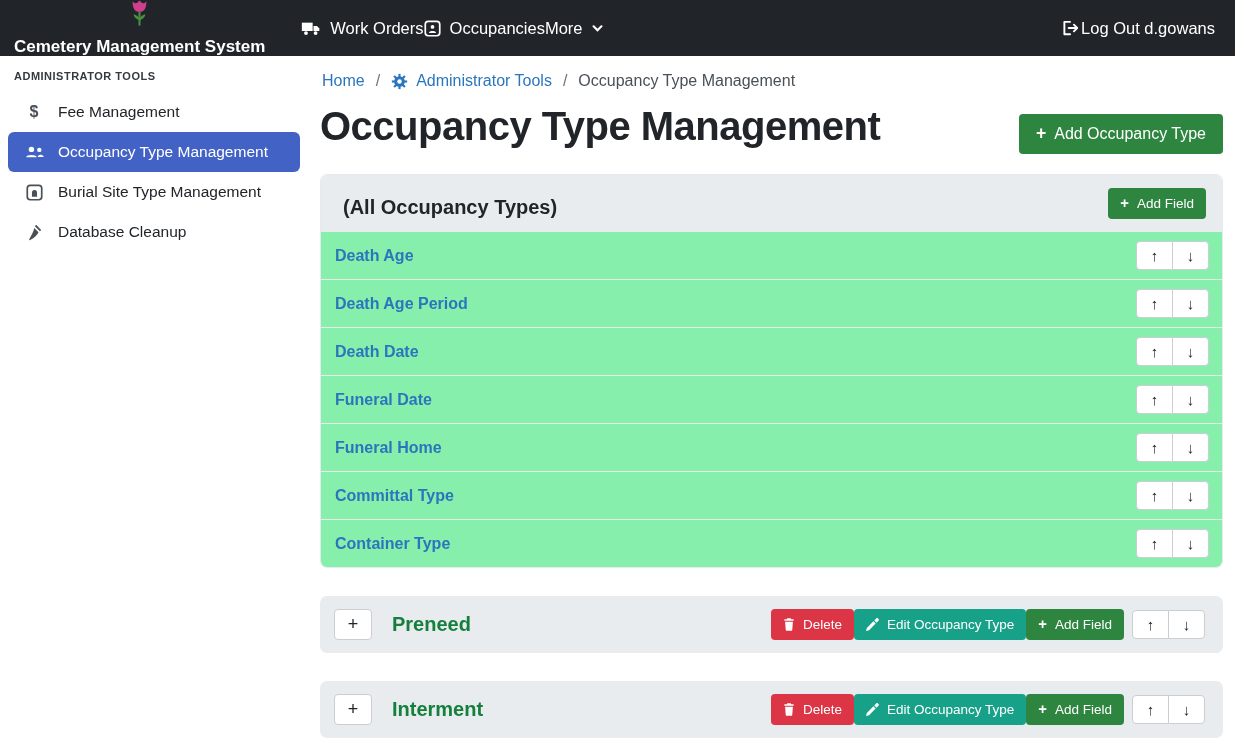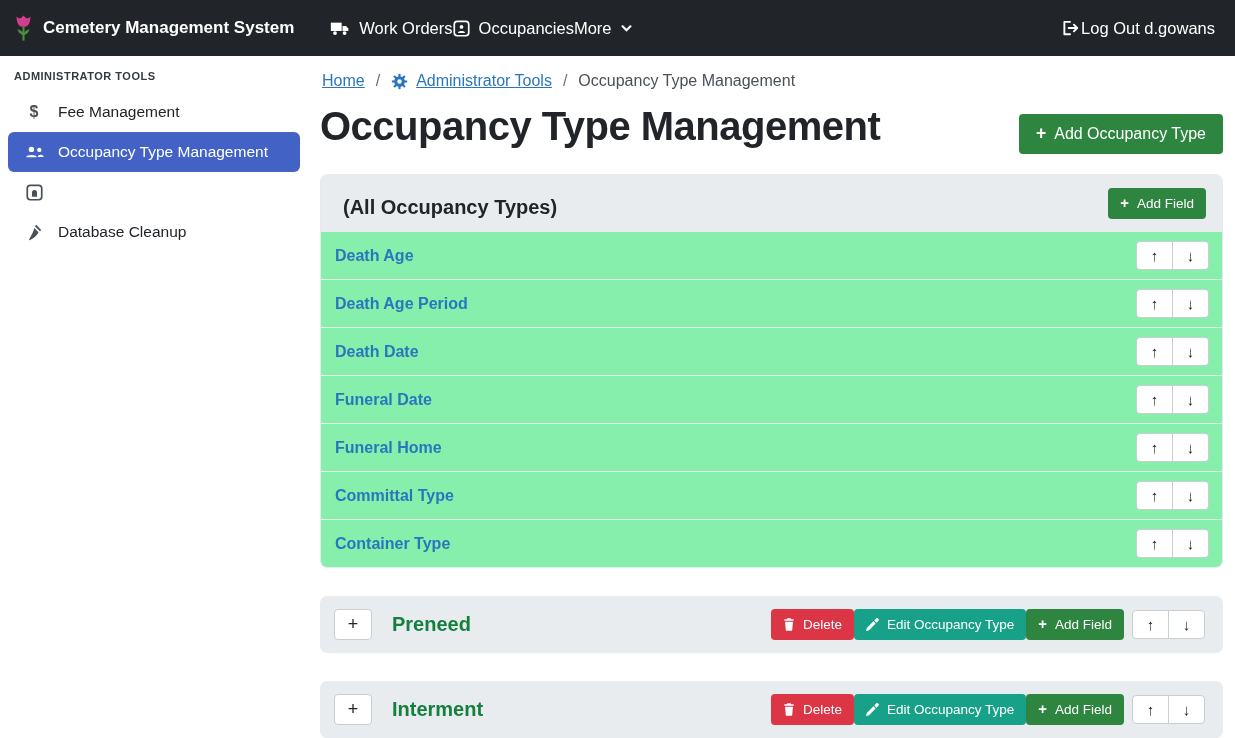--- a/index.html
+++ b/index.html
@@ -8,21 +8,21 @@
     width:1235px; height:738px; overflow:hidden;
     font-family:"Liberation Sans", sans-serif;
     color:#212529; background:#fff;
   }
 
   
   .navbar {
     height:56px; background:#212529; display:flex; align-items:center;
     padding:0 20px 0 14px; color:#fff;
   }
-  .brand { display:flex; align-items:center; gap:10px; font-weight:700; font-size:17px; cursor:pointer; }
+  .brand { display:flex; align-items:center; gap:10px; font-weight:700; font-size:17px; cursor:pointer;flex-direction:column; }
   .nav-links { display:flex; align-items:center; margin-left:36px; }
   .nav-link { display:flex; align-items:center; gap:9px; font-size:16.5px; color:#fff; cursor:pointer; }
   .logout { margin-left:auto; display:flex; align-items:center; font-size:16.5px; cursor:pointer; }
 
   
   .layout { display:flex; height:682px; }
   .sidebar { width:308px; flex:0 0 308px; padding-top:2px; }
   .sidebar-heading {
     font-size:11px; font-weight:700; letter-spacing:.5px; color:#343a40;
     padding:12px 14px 10px;
@@ -34,21 +34,21 @@
   }
   .side-item .icon { width:22px; display:flex; justify-content:center; align-items:center; color:#495057; }
   .side-item.active { background:#4262c5; color:#fff; }
   .side-item.active .icon { color:#fff; }
   .dollar-glyph { font-weight:700; font-size:16px; }
 
   .main { flex:1; padding:16px 12px 0 12px; }
 
   
   .breadcrumb { display:flex; align-items:center; gap:11px; font-size:16px; padding-left:2px; }
-  .crumb-link { color:#2a76bc; display:flex; align-items:center; gap:8px; cursor:pointer;text-decoration:underline; }
+  .crumb-link { color:#2a76bc; display:flex; align-items:center; gap:8px; cursor:pointer; }
   .crumb-sep { color:#6c757d; }
   .crumb-current { color:#495057; }
 
   
   .title-row { display:flex; justify-content:space-between; align-items:flex-start; margin-top:12px; }
   .page-title { font-size:40px; font-weight:600; letter-spacing:-.5px; margin:0; line-height:1.2; }
 
   
   .btn {
     border:none; border-radius:4px; color:#fff; display:inline-flex;
@@ -180,20 +180,21 @@
         <span>Occupancy Type Management</span>
       </div>
 
       <div class="side-item">
         <span class="icon">
           <svg width="17" height="17" viewBox="0 0 20 20">
             <rect x="1.5" y="1.5" width="17" height="17" rx="3.5" fill="none" stroke="currentColor" stroke-width="2"></rect>
             <path d="M7 15v-5a3 3 0 0 1 6 0v5z" fill="currentColor"></path>
           </svg>
         </span>
+        <span>Burial Site Type Management</span>
       </div>
 
 
       <div class="side-item">
         <span class="icon">
           <svg width="18" height="17" viewBox="0 0 20 20" fill="currentColor">
             <path d="M12.5 1l6 6-1.5 1.5-6-6z"></path>
             <path d="M10.3 4.7l5 5c-1.2 3.2-4.6 6.2-9.8 9.2-.7.4-1.5-.4-1.1-1.1 3-5.2 5-8.7 5.9-13.1z"></path>
           </svg>
         </span>

